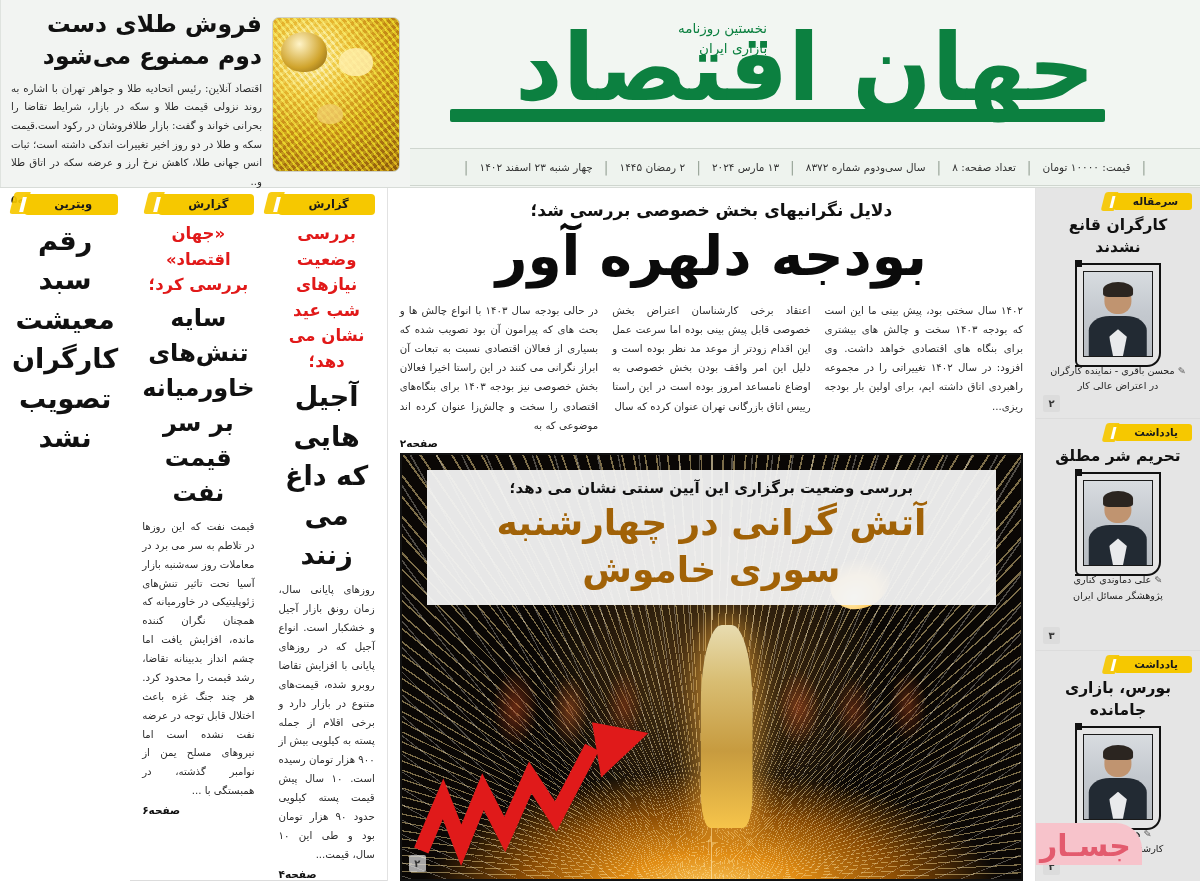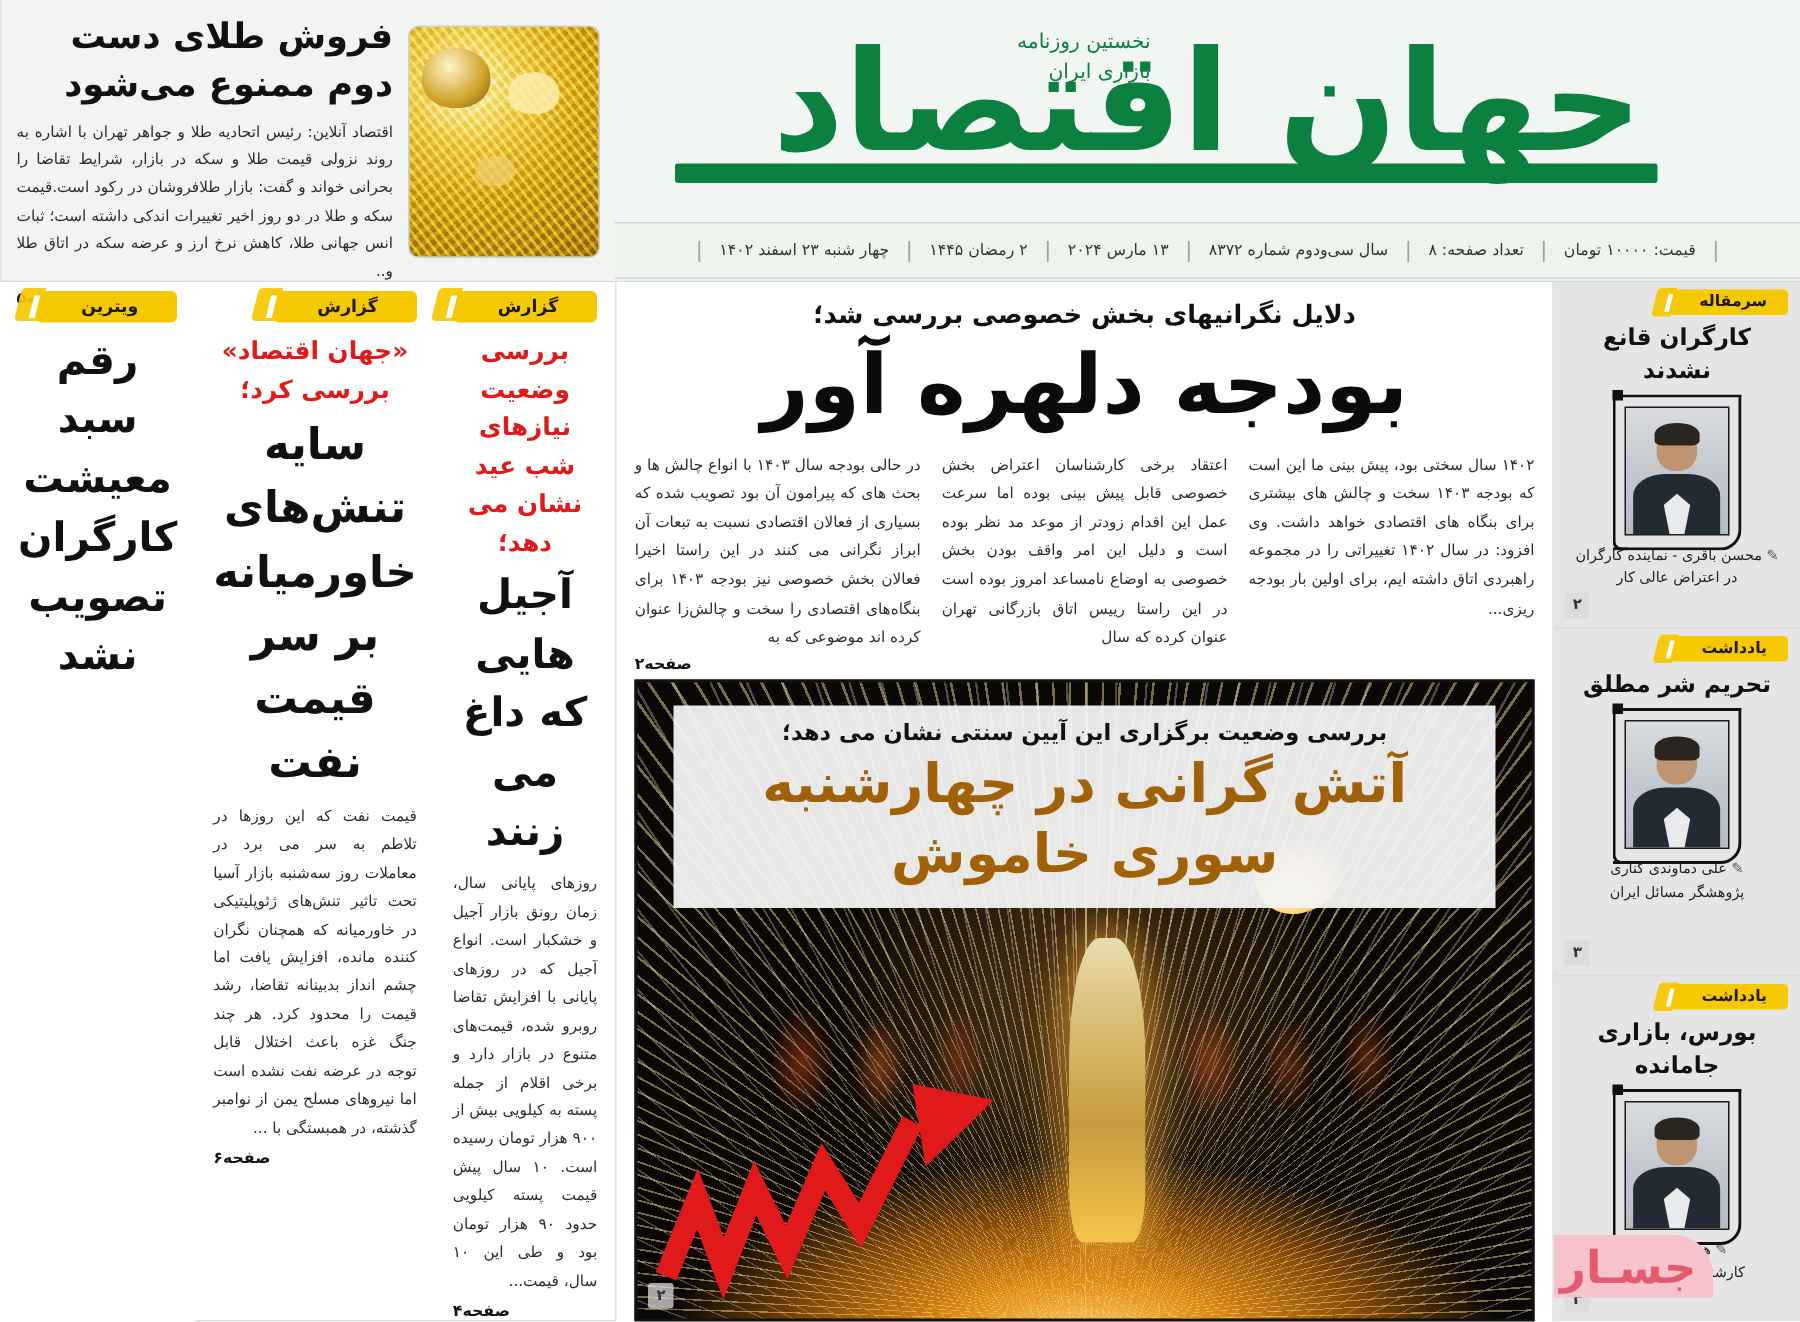--- a/index.html
+++ b/index.html
@@ -236,21 +236,21 @@
     margin-bottom: 3px;
   }
   .lhead {
     color: #111;
     font-size: 27px;
     font-weight: bold;
     line-height: 1.46;
     text-align: center;
     margin-bottom: 7px;
   }
-  .lhead.sm { font-size: 29px; }
+  .lhead.sm { font-size: 24px; }
   .llead {
     font-size: 10.2px;
     line-height: 1.85;
     color: #2b2b2b;
     text-align: justify;
   }
   .lpage {
     font-size: 10.5px;
     font-weight: bold;
     color: #111;

